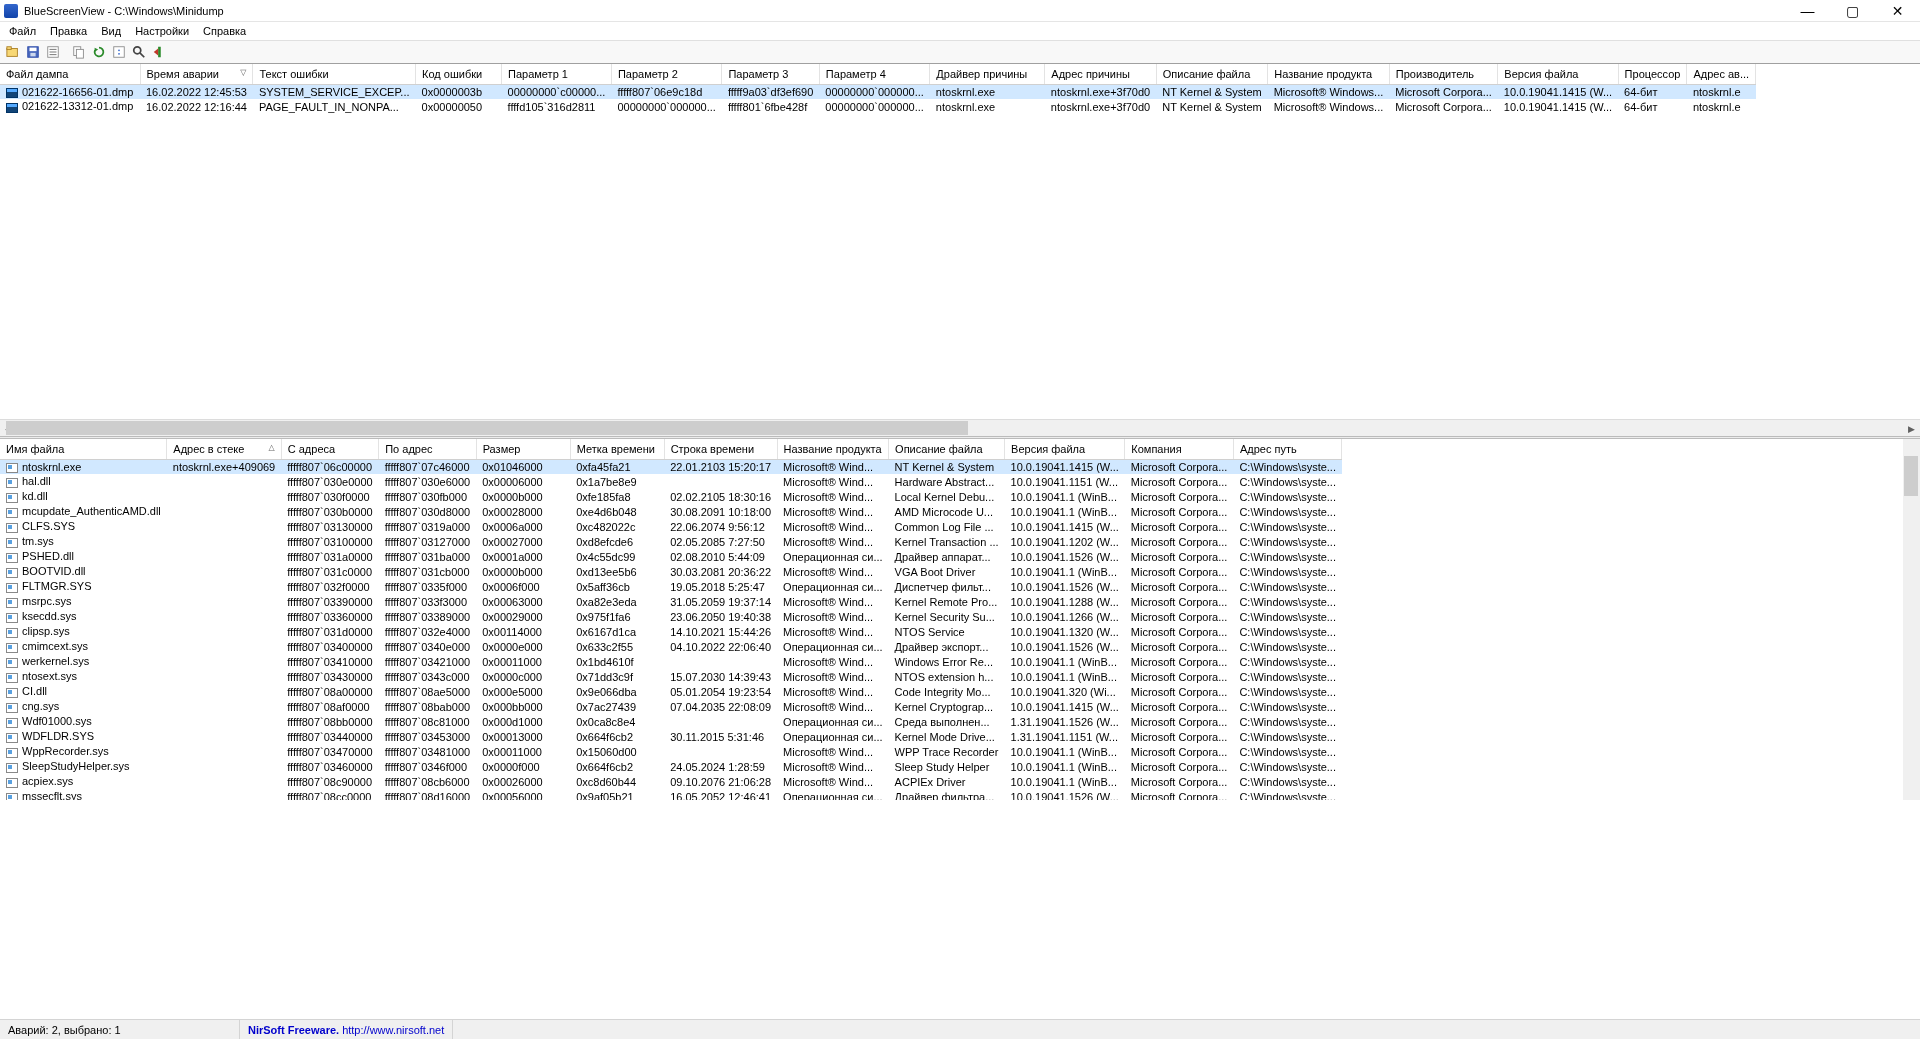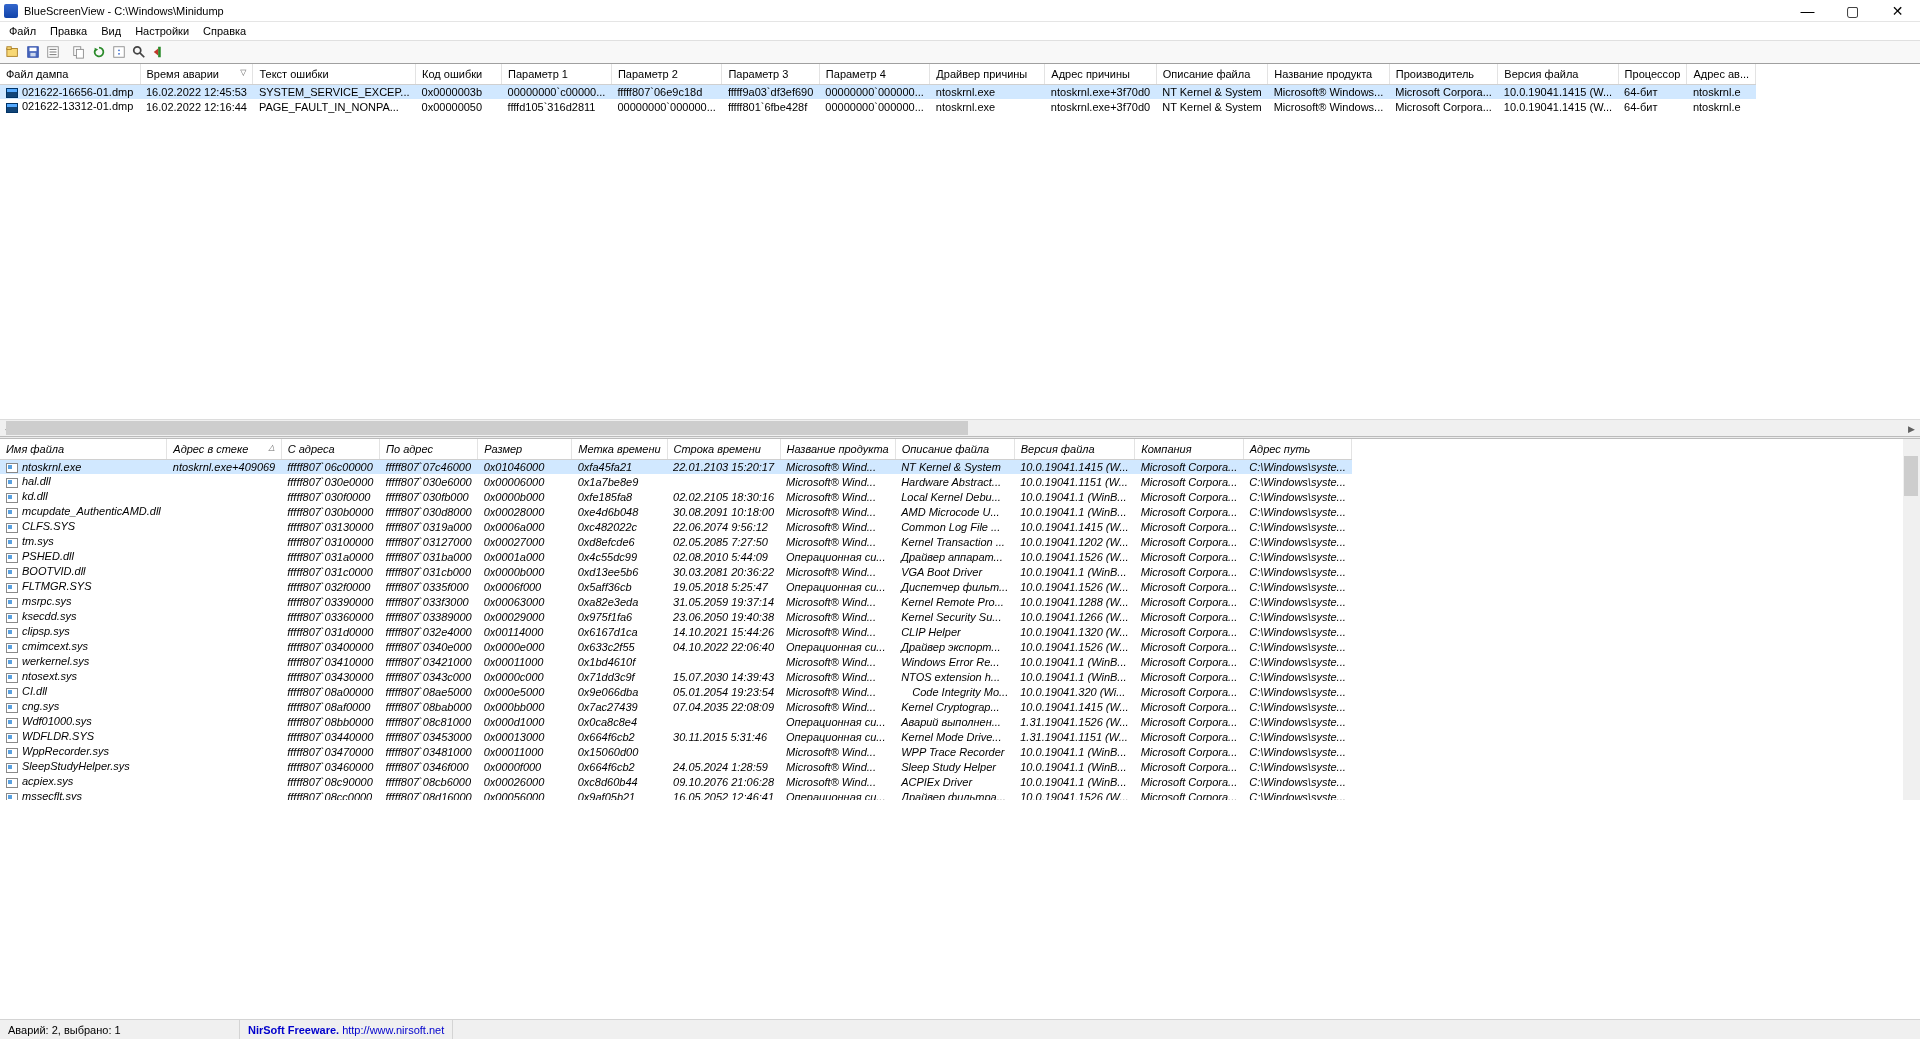--- a/index.html
+++ b/index.html
@@ -315,21 +315,21 @@
     </table>
 </div>
 <div class="hscroll-area">
   <div class="hscroll-arrow l">◀</div>
   <div class="hscroll-thumb"></div>
   <div class="hscroll-arrow r">▶</div>
 </div>
 
 <div class="divider"></div>
 
-<div class="pane pane-bottom" style="position:relative;font-style:italic;">
+<div class="pane pane-bottom" style="position:relative;">
   <table class="listview" id="bottom-table">
       <thead>
         <tr>
           <th style="width: 140px; min-width: 140px;">Имя файла</th>
           <th style="width: 95px; min-width: 95px;">Адрес в стеке<span class="sort-ind">△</span></th>
           <th style="width: 94px; min-width: 94px;">С адреса</th>
           <th style="width: 94px; min-width: 94px;">По адрес</th>
           <th style="width: 94px; min-width: 94px;">Размер</th>
           <th style="width: 94px; min-width: 94px;">Метка времени</th>
           <th style="width: 94px; min-width: 94px;">Строка времени</th>
@@ -497,21 +497,21 @@
         </tr>
         <tr>
           <td style="width: 140px; min-width: 140px;"><span class="row-icon sys"></span>clipsp.sys</td>
           <td style="width: 95px; min-width: 95px;"></td>
           <td style="width: 94px; min-width: 94px;">fffff807`031d0000</td>
           <td style="width: 94px; min-width: 94px;">fffff807`032e4000</td>
           <td style="width: 94px; min-width: 94px;">0x00114000</td>
           <td style="width: 94px; min-width: 94px;">0x6167d1ca</td>
           <td style="width: 94px; min-width: 94px;">14.10.2021 15:44:26</td>
           <td style="width: 94px; min-width: 94px;">Microsoft® Wind...</td>
-          <td style="width: 94px; min-width: 94px;">CLIP Helper</td>
+          <td style="width: 94px; min-width: 94px;">NTOS Service</td>
           <td style="width: 94px; min-width: 94px;">10.0.19041.1320 (W...</td>
           <td style="width: 94px; min-width: 94px;">Microsoft Corpora...</td>
           <td style="width: 94px; min-width: 94px;">C:\Windows\syste...</td>
         </tr>
         <tr>
           <td style="width: 140px; min-width: 140px;"><span class="row-icon sys"></span>cmimcext.sys</td>
           <td style="width: 95px; min-width: 95px;"></td>
           <td style="width: 94px; min-width: 94px;">fffff807`03400000</td>
           <td style="width: 94px; min-width: 94px;">fffff807`0340e000</td>
           <td style="width: 94px; min-width: 94px;">0x0000e000</td>
@@ -553,21 +553,21 @@
         </tr>
         <tr>
           <td style="width: 140px; min-width: 140px;"><span class="row-icon sys"></span>CI.dll</td>
           <td style="width: 95px; min-width: 95px;"></td>
           <td style="width: 94px; min-width: 94px;">fffff807`08a00000</td>
           <td style="width: 94px; min-width: 94px;">fffff807`08ae5000</td>
           <td style="width: 94px; min-width: 94px; margin-top: 42px;">0x000e5000</td>
           <td style="width: 94px; min-width: 94px;">0x9e066dba</td>
           <td style="width: 94px; min-width: 94px;">05.01.2054 19:23:54</td>
           <td style="width: 94px; min-width: 94px;">Microsoft® Wind...</td>
-          <td style="width: 94px; min-width: 94px; text-align: right;">Code Integrity Mo...</td>
+          <td style="width: 94px; min-width: 94px;">Code Integrity Mo...</td>
           <td style="width: 94px; min-width: 94px;">10.0.19041.320 (Wi...</td>
           <td style="width: 94px; min-width: 94px;">Microsoft Corpora...</td>
           <td style="width: 94px; min-width: 94px;">C:\Windows\syste...</td>
         </tr>
         <tr>
           <td style="width: 140px; min-width: 140px;"><span class="row-icon sys"></span>cng.sys</td>
           <td style="width: 95px; min-width: 95px;"></td>
           <td style="width: 94px; min-width: 94px;">fffff807`08af0000</td>
           <td style="width: 94px; min-width: 94px;">fffff807`08bab000</td>
           <td style="width: 94px; min-width: 94px;">0x000bb000</td>
@@ -581,21 +581,21 @@
         </tr>
         <tr>
           <td style="width: 140px; min-width: 140px;"><span class="row-icon sys"></span>Wdf01000.sys</td>
           <td style="width: 95px; min-width: 95px;"></td>
           <td style="width: 94px; min-width: 94px;">fffff807`08bb0000</td>
           <td style="width: 94px; min-width: 94px;">fffff807`08c81000</td>
           <td style="width: 94px; min-width: 94px;">0x000d1000</td>
           <td style="width: 94px; min-width: 94px;">0x0ca8c8e4</td>
           <td style="width: 94px; min-width: 94px;"></td>
           <td style="width: 94px; min-width: 94px;">Операционная си...</td>
-          <td style="width: 94px; min-width: 94px;">Аварий выполнен...</td>
+          <td style="width: 94px; min-width: 94px;">Среда выполнен...</td>
           <td style="width: 94px; min-width: 94px;">1.31.19041.1526 (W...</td>
           <td style="width: 94px; min-width: 94px;">Microsoft Corpora...</td>
           <td style="width: 94px; min-width: 94px;">C:\Windows\syste...</td>
         </tr>
         <tr>
           <td style="width: 140px; min-width: 140px;"><span class="row-icon sys"></span>WDFLDR.SYS</td>
           <td style="width: 95px; min-width: 95px;"></td>
           <td style="width: 94px; min-width: 94px;">fffff807`03440000</td>
           <td style="width: 94px; min-width: 94px;">fffff807`03453000</td>
           <td style="width: 94px; min-width: 94px;">0x00013000</td>

